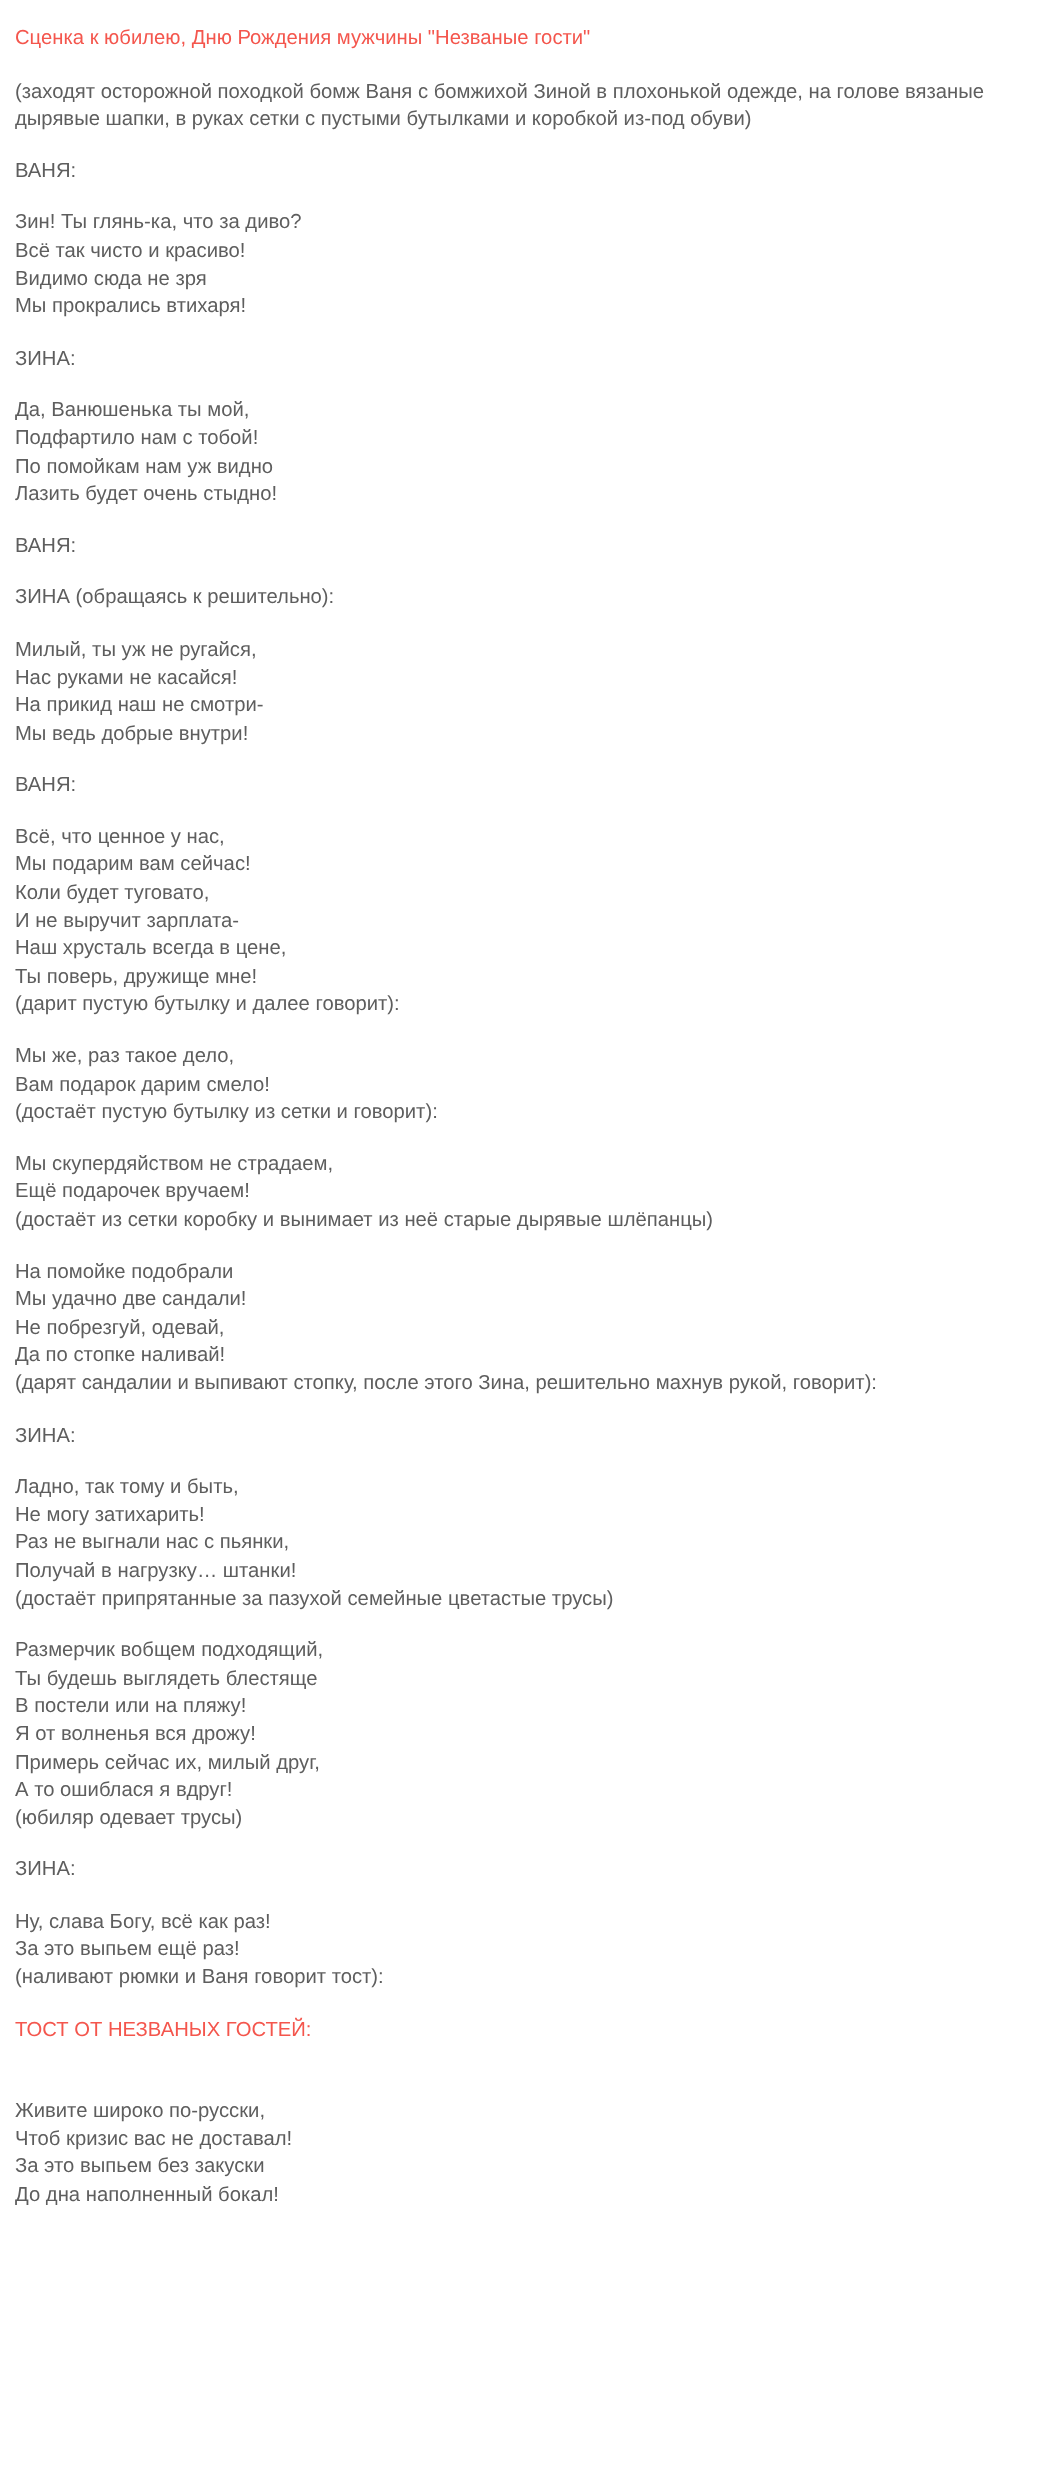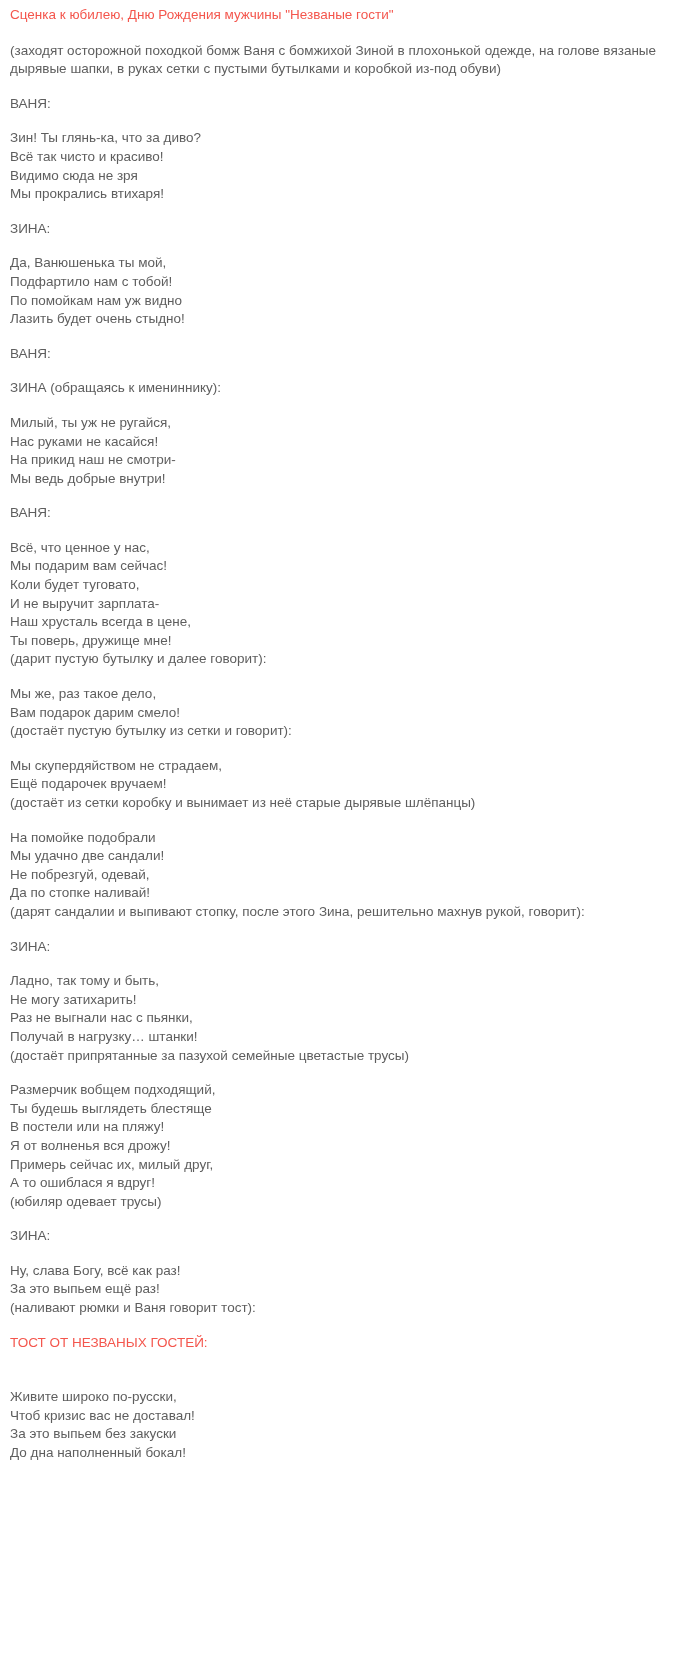--- a/index.html
+++ b/index.html
@@ -8,21 +8,21 @@
     background: #ffffff;
   }
   body {
     width: 700px;
     font-family: "Liberation Sans", "DejaVu Sans", sans-serif;
   }
   .script-page {
     box-sizing: border-box;
     width: 700px;
     min-height: 1659px;
-    padding: 6px 18px 14px 10px;
+    padding: 16px 18px 14px 10px;
     background: #ffffff;
   }
   .page-title {
     color: #f4564d;
     font-size: 13.5px;
     font-weight: normal;
     line-height: 18.6px;
     margin: 0 0 17px 0;
   }
   .script-body p {
@@ -43,21 +43,21 @@
 
 <div class="script-page">
   <h1 class="page-title">Сценка к юбилею, Дню Рождения мужчины "Незваные гости"</h1>
   <div class="script-body">
       <p>(заходят осторожной походкой бомж Ваня с бомжихой Зиной в плохонькой одежде, на голове вязаные дырявые шапки, в руках сетки с пустыми бутылками и коробкой из-под обуви)</p>
       <p>ВАНЯ:</p>
       <p>Зин! Ты глянь-ка, что за диво?<br>Всё так чисто и красиво!<br>Видимо сюда не зря<br>Мы прокрались втихаря!</p>
       <p>ЗИНА:</p>
       <p>Да, Ванюшенька ты мой,<br>Подфартило нам с тобой!<br>По помойкам нам уж видно<br>Лазить будет очень стыдно!</p>
       <p>ВАНЯ:</p>
-      <p>ЗИНА (обращаясь к имениннику):</p>
+      <p>ЗИНА (обращаясь к решительно):</p>
       <p>Милый, ты уж не ругайся,<br>Нас руками не касайся!<br>На прикид наш не смотри-<br>Мы ведь добрые внутри!</p>
       <p>ВАНЯ:</p>
       <p>Всё, что ценное у нас,<br>Мы подарим вам сейчас!<br>Коли будет туговато,<br>И не выручит зарплата-<br>Наш хрусталь всегда в цене,<br>Ты поверь, дружище мне!<br>(дарит пустую бутылку и далее говорит):</p>
       <p>Мы же, раз такое дело,<br>Вам подарок дарим смело!<br>(достаёт пустую бутылку из сетки и говорит):</p>
       <p>Мы скупердяйством не страдаем,<br>Ещё подарочек вручаем!<br>(достаёт из сетки коробку и вынимает из неё старые дырявые шлёпанцы)</p>
       <p>На помойке подобрали<br>Мы удачно две сандали!<br>Не побрезгуй, одевай,<br>Да по стопке наливай!<br>(дарят сандалии и выпивают стопку, после этого Зина, решительно махнув рукой, говорит):</p>
       <p>ЗИНА:</p>
       <p>Ладно, так тому и быть,<br>Не могу затихарить!<br>Раз не выгнали нас с пьянки,<br>Получай в нагрузку… штанки!<br>(достаёт припрятанные за пазухой семейные цветастые трусы)</p>
       <p>Размерчик вобщем подходящий,<br>Ты будешь выглядеть блестяще<br>В постели или на пляжу!<br>Я от волненья вся дрожу!<br>Примерь сейчас их, милый друг,<br>А то ошиблася я вдруг!<br>(юбиляр одевает трусы)</p>
       <p>ЗИНА:</p>

